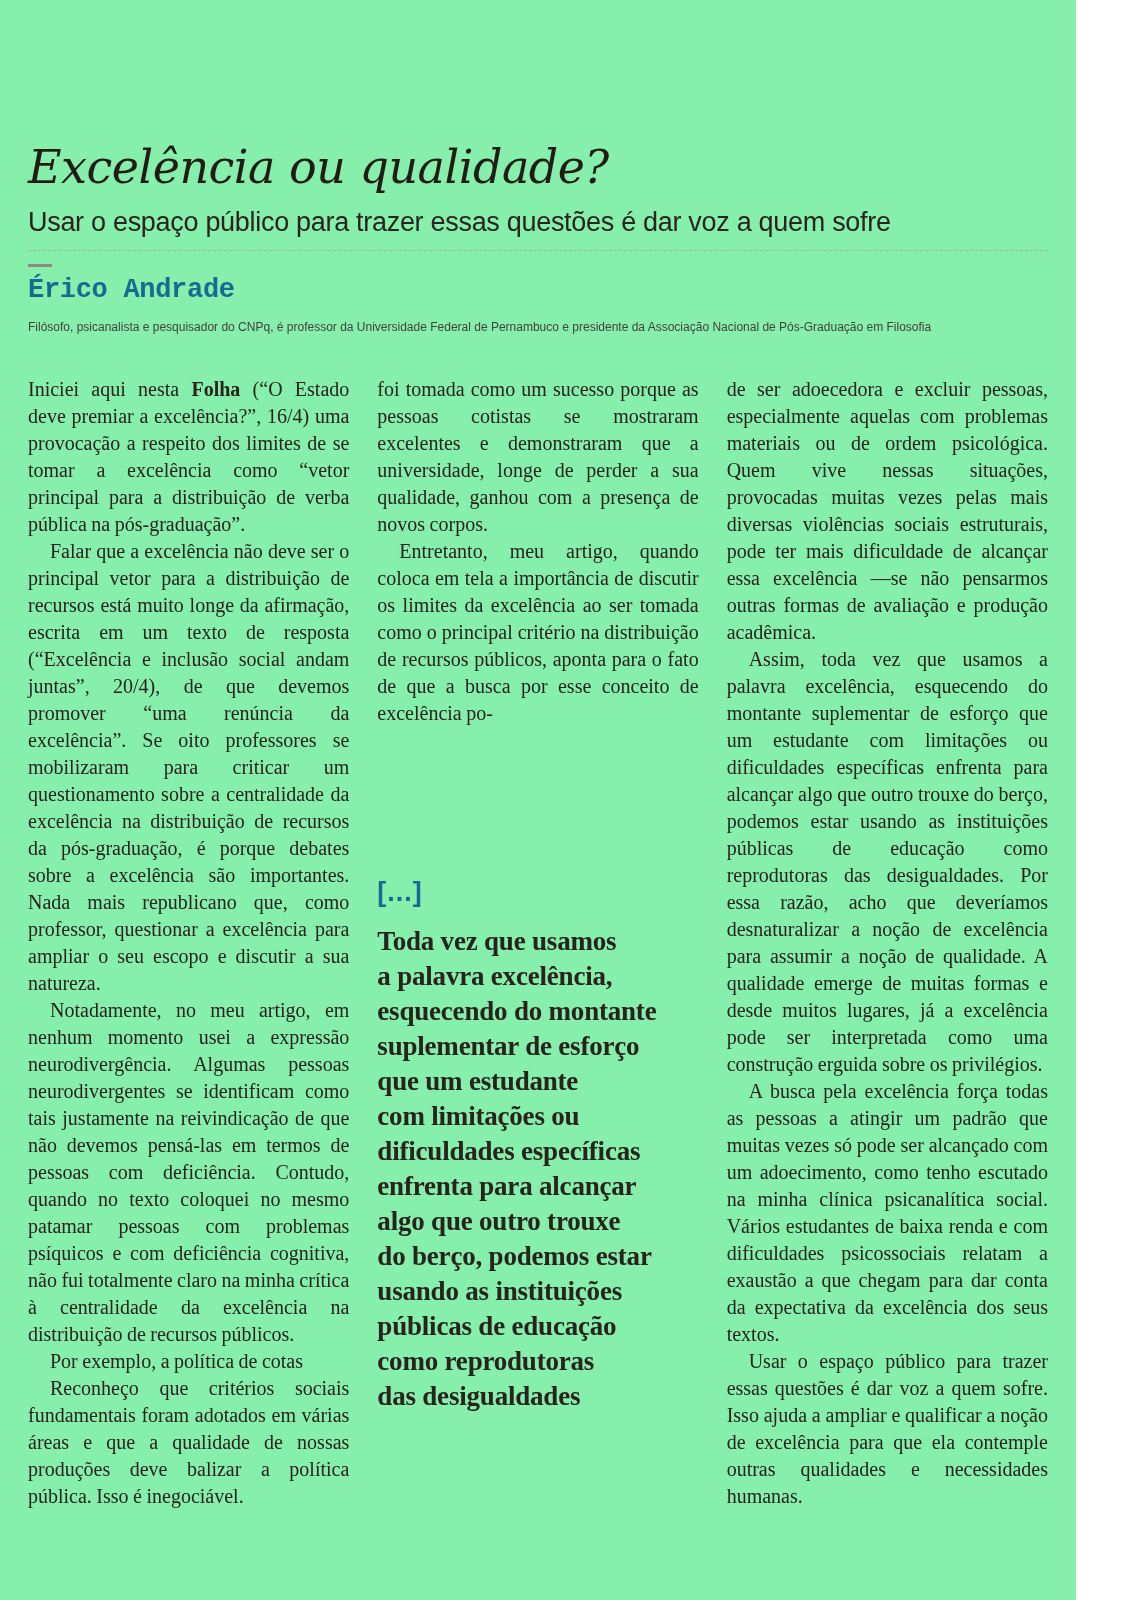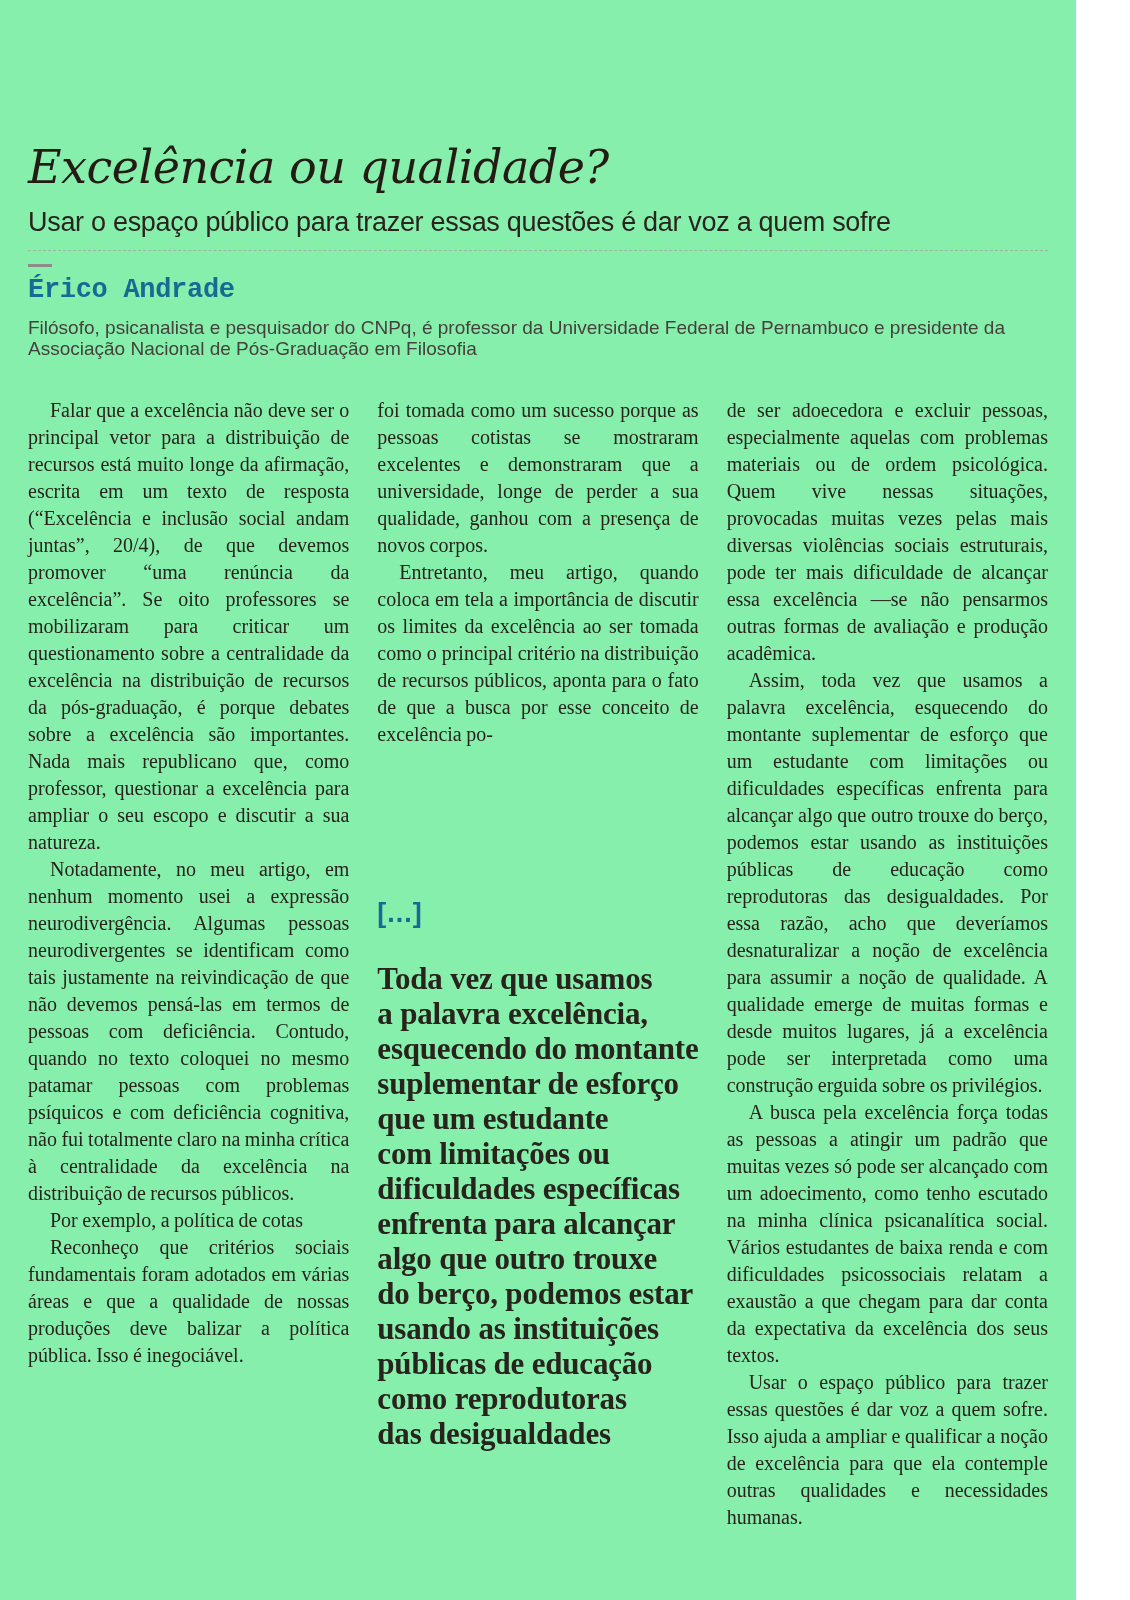--- a/index.html
+++ b/index.html
@@ -41,21 +41,21 @@
     margin-top:8px;
     font-family:Liberation Mono, monospace;
     font-weight:700;
     font-size:27px;
     color:#176a93;
     letter-spacing:-0.3px;
   }
   .author-bio {
     margin-top:12px;
     font-family:"Liberation Sans", sans-serif;
-    font-size:19px;
+    font-size:12px;
     line-height:21px;
     color:#46413c;
     max-width:1066px;
   }
 
   .columns {
     margin-top:38px;
     display:flex;
     gap:28px;
   }
@@ -74,24 +74,24 @@
 
   .pullquote { margin-top:150px; }
   .quote-marker {
     font-family:"Liberation Sans", sans-serif;
     font-weight:700;
     font-size:27px;
     color:#176a93;
     letter-spacing:1px;
   }
   .quote-text {
-    margin-top:32px;
+    margin-top:16px;
     font-family:"Liberation Serif", serif;
     font-weight:700;
-    font-size:31px;
+    font-size:27px;
     line-height:35px;
     color:#29231d;
     white-space:pre-line;
     text-align:left;
     text-indent:0;
     letter-spacing:-0.2px;
   }
 </style>
 </head>
 <body>
@@ -103,20 +103,21 @@
     <p class="subtitle">Usar o espaço público para trazer essas questões é dar voz a quem sofre</p>
     <div class="header-divider"></div>
     <div class="author-dash"></div>
     <h2 class="author-name">Érico Andrade</h2>
     <p class="author-bio">Filósofo, psicanalista e pesquisador do CNPq, é professor da Universidade Federal de Pernambuco e presidente da Associação Nacional de Pós-Graduação em Filosofia</p>
   </header>
 
   <main class="columns">
 
     <div class="col">
+      <p><span>Iniciei aqui nesta </span><b>Folha</b><span> (“O Estado deve premiar a excelência?”, 16/4) uma provocação a respeito dos limites de se tomar a excelência como “vetor principal para a distribuição de verba pública na pós-graduação”.</span></p>
       <p class="ind">Falar que a excelência não deve ser o principal vetor para a distribuição de recursos está muito longe da afirmação, escrita em um texto de resposta (“Excelência e inclusão social andam juntas”, 20/4), de que devemos promover “uma renúncia da excelência”. Se oito professores se mobilizaram para criticar um questionamento sobre a centralidade da excelência na distribuição de recursos da pós-graduação, é porque debates sobre a excelência são importantes. Nada mais republicano que, como professor, questionar a excelência para ampliar o seu escopo e discutir a sua natureza.</p>
       <p class="ind">Notadamente, no meu artigo, em nenhum momento usei a expressão neurodivergência. Algumas pessoas neurodivergentes se identificam como tais justamente na reivindicação de que não devemos pensá-las em termos de pessoas com deficiência. Contudo, quando no texto coloquei no mesmo patamar pessoas com problemas psíquicos e com deficiência cognitiva, não fui totalmente claro na minha crítica à centralidade da excelência na distribuição de recursos públicos.</p>
       <p class="ind">Por exemplo, a política de cotas</p>
       <p class="ind">Reconheço que critérios sociais fundamentais foram adotados em várias áreas e que a qualidade de nossas produções deve balizar a política pública. Isso é inegociável.</p>
     </div>
 
     <div class="col">
       <p>foi tomada como um sucesso porque as pessoas cotistas se mostraram excelentes e demonstraram que a universidade, longe de perder a sua qualidade, ganhou com a presença de novos corpos.</p>
       <p class="ind">Entretanto, meu artigo, quando coloca em tela a importância de discutir os limites da excelência ao ser tomada como o principal critério na distribuição de recursos públicos, aponta para o fato de que a busca por esse conceito de excelência po-</p>
       <div class="pullquote">

